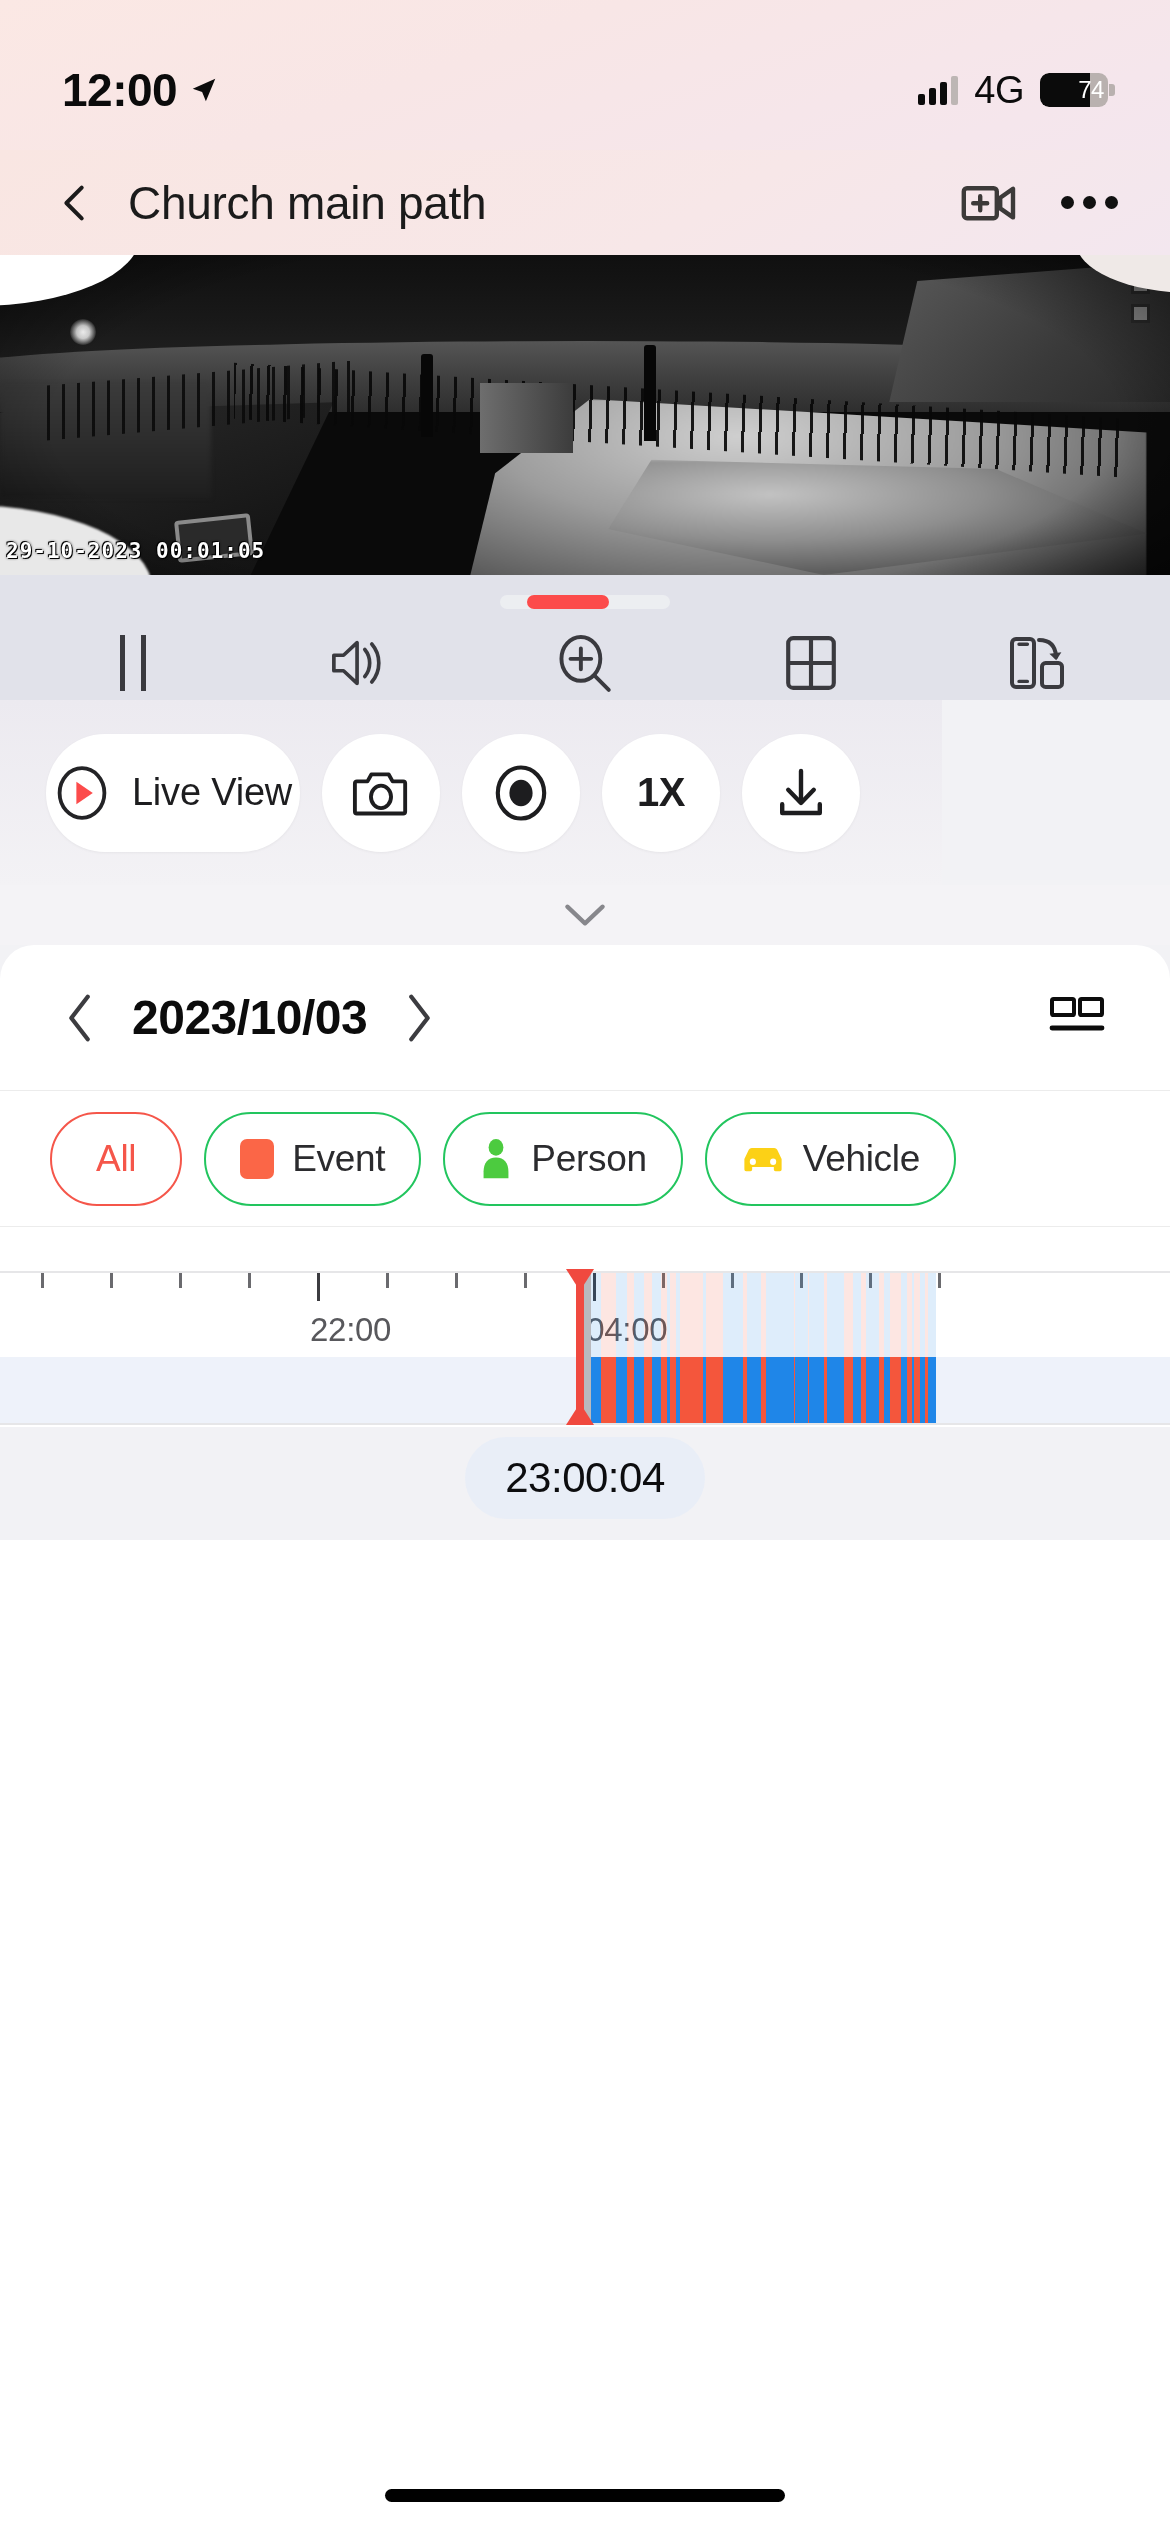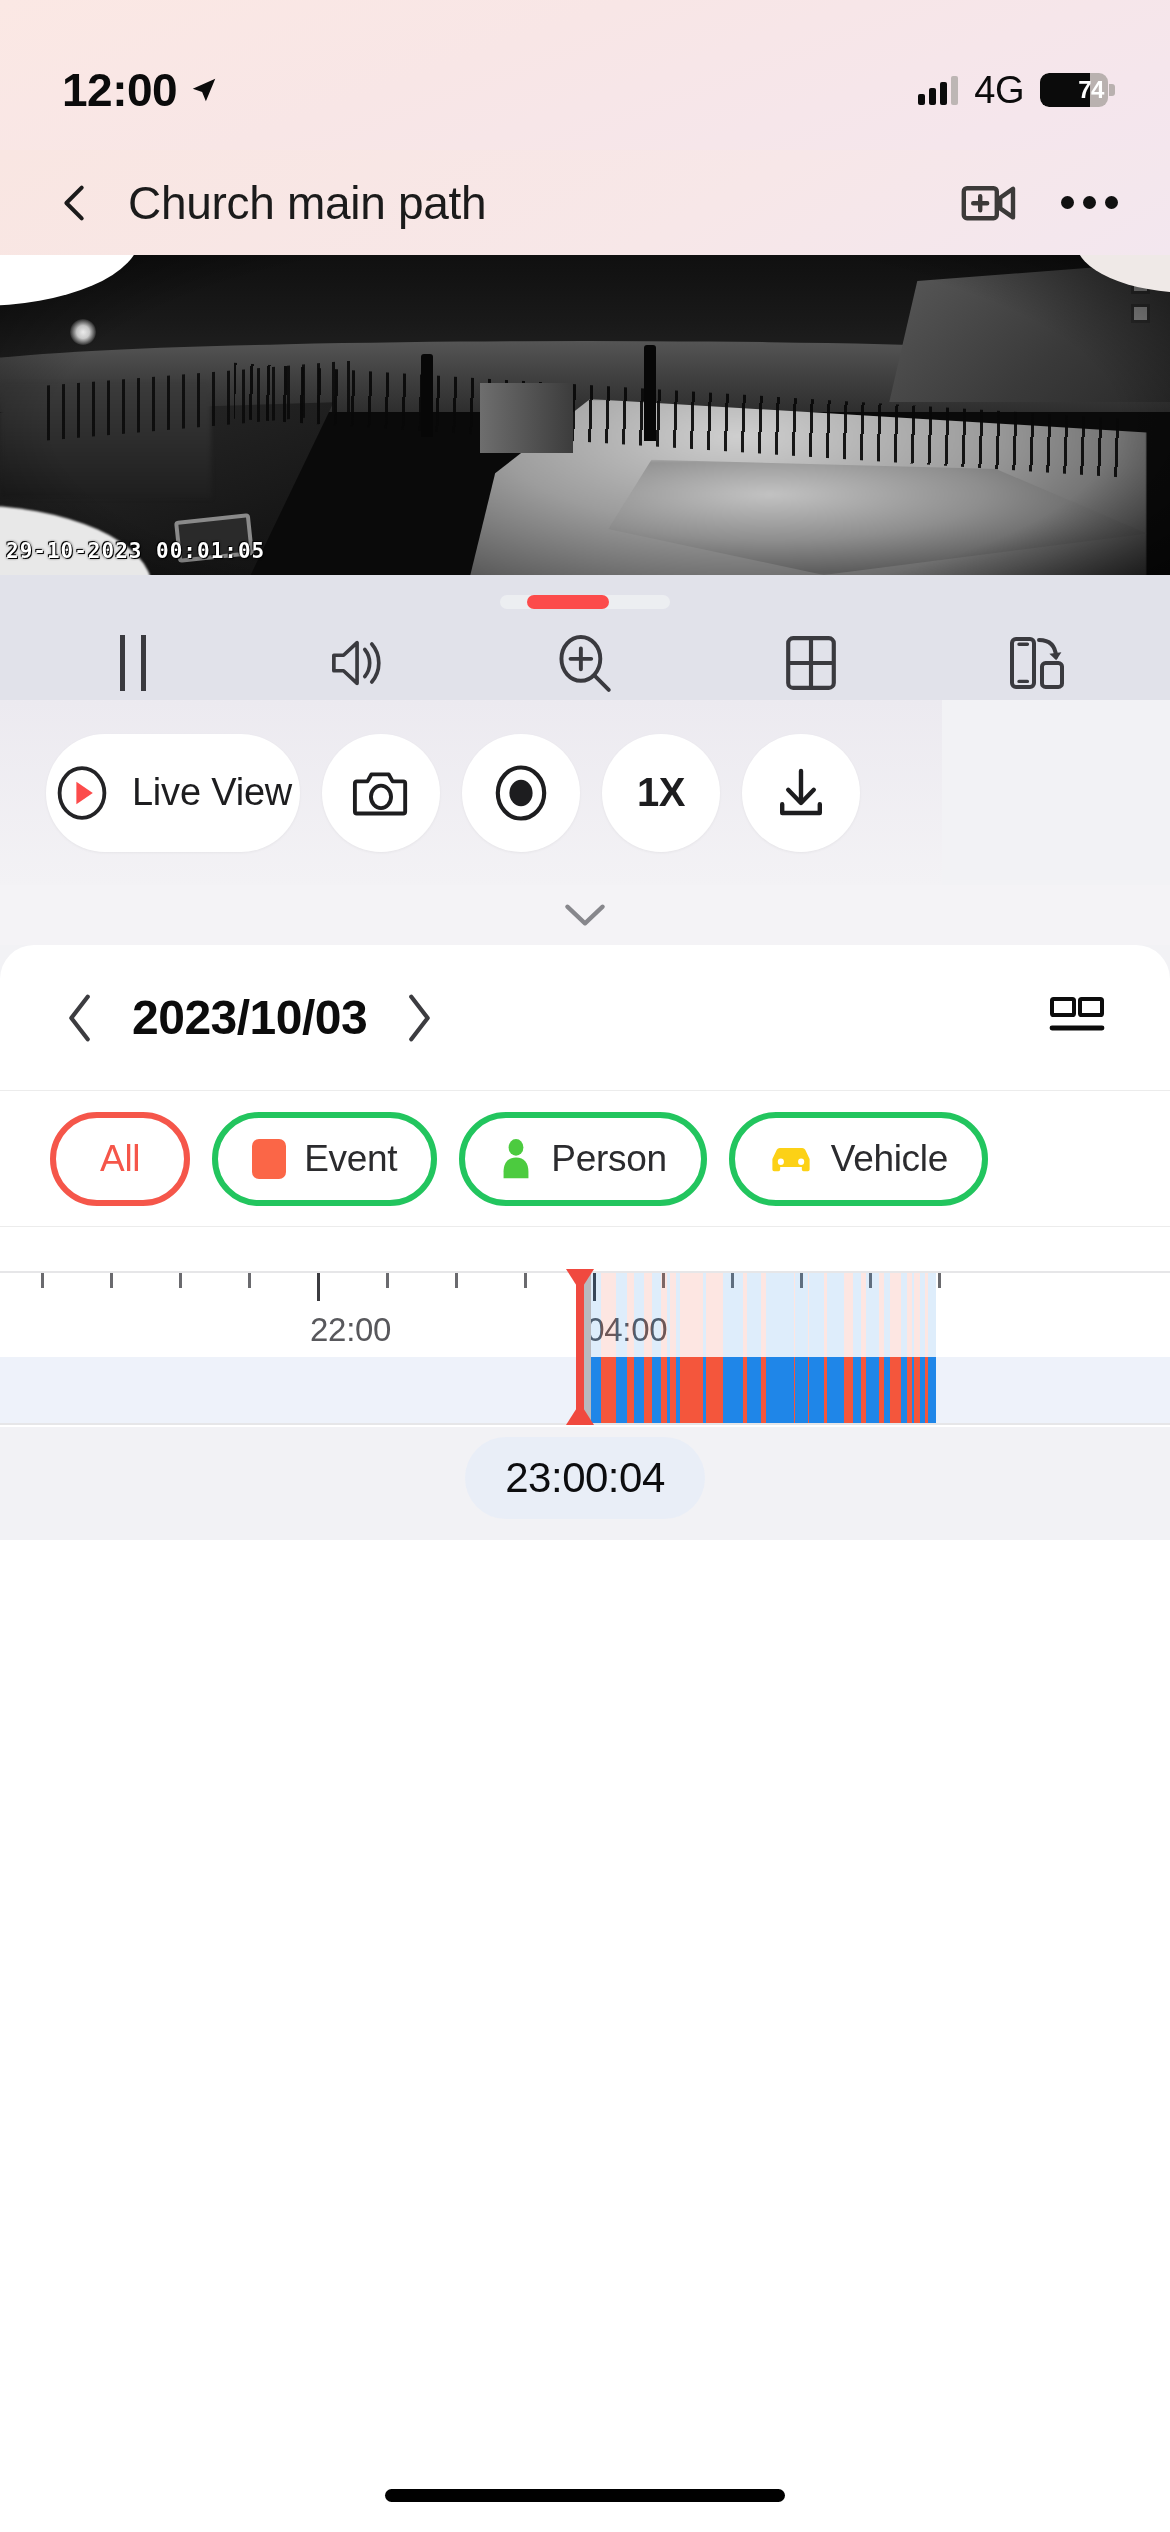--- a/index.html
+++ b/index.html
@@ -32,21 +32,21 @@
   .battery{ position:relative; width:68px; height:34px; }
   .batt-body{
     position:absolute; inset:0; border-radius:9px; background:#b9b1af; overflow:hidden;
   }
   .batt-fill{
     position:absolute; left:0; top:0; bottom:0; width:74%; background:#0b0b0b;
     border-radius:9px 0 0 9px;
   }
   .batt-num{
     position:absolute; inset:0; display:flex; align-items:center; justify-content:center;
-    font-size:24px; font-weight:700; color:#ffffff; z-index:3; letter-spacing:-0.5px;
+    font-size:24px; font-weight:400; color:#ffffff; z-index:3; letter-spacing:-0.5px;
     padding-right:6px;
     margin-left:40px;
   }
   .batt-cap{
     position:absolute; right:-7px; top:11px; width:6px; height:12px;
     background:#b9b1af; border-radius:0 3px 3px 0;
   }
 
   
   .nav-bar{
@@ -206,21 +206,21 @@
   .date-spacer{ flex:1; }
   .cal-icon{ width:60px; height:46px; cursor:pointer; }
   .date-divider{ position:absolute; left:0; top:1090px; width:1170px; height:1px; background:#ececec; }
 
   
   .filter-row{
     position:absolute; left:0; top:1091px; width:1170px; height:135px;
     background:#ffffff; display:flex; align-items:center; padding:0 50px; gap:22px;
   }
   .chip{
-    height:94px; border-radius:47px; border:6px solid #22c55e;
+    height:94px; border-radius:47px; border:2px solid #22c55e;
     display:flex; align-items:center; justify-content:center; gap:18px;
     padding:0 34px; cursor:pointer; background:#fff;
   }
   .chip.active{ border-color:#f5564a; padding:0 44px; }
   .chip-label{ font-size:37px; color:#2b2b2e; letter-spacing:-0.3px; }
   .chip.active .chip-label{ color:#f5564a; }
   .sq-event{ width:34px; height:40px; border-radius:7px; background:#fb6647; }
   .filter-divider{ position:absolute; left:0; top:1226px; width:1170px; height:1px; background:#ececec; }
 
   

